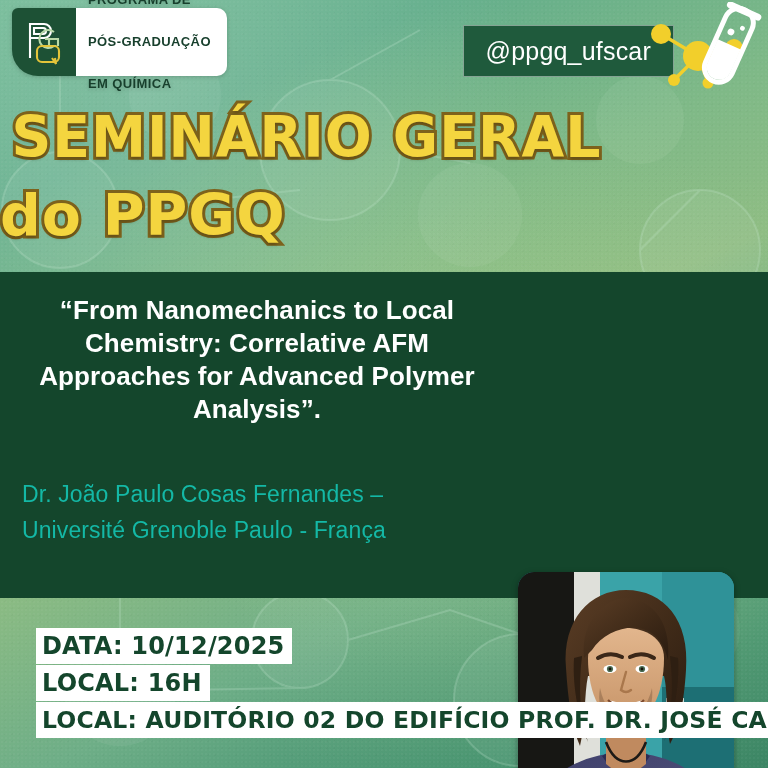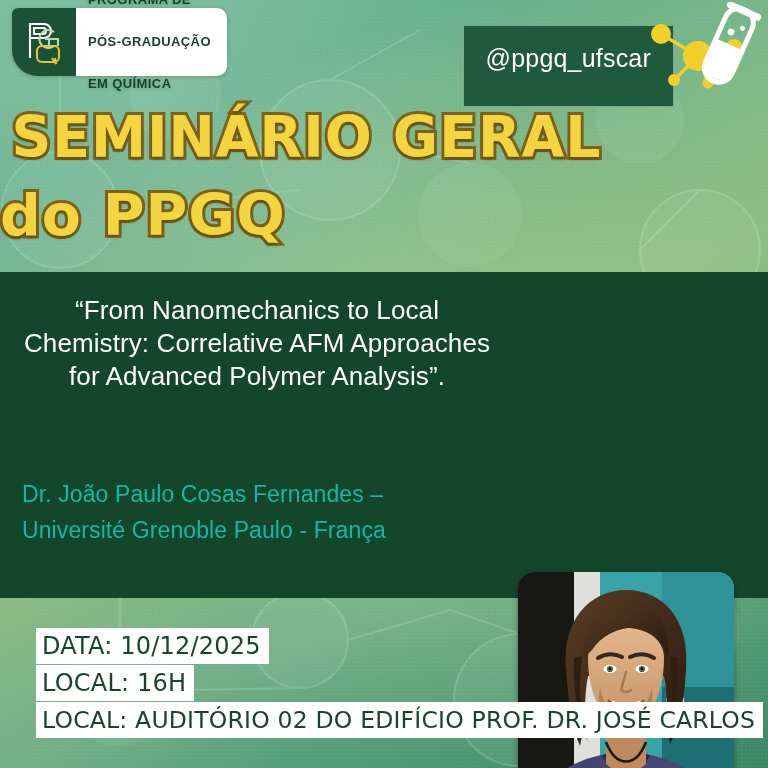--- a/index.html
+++ b/index.html
@@ -42,21 +42,21 @@
     gap:26px;
   }
   .logo-text-box div{
     font-size:13px;font-weight:bold;letter-spacing:.4px;line-height:1.22;
     color:#173f2c;white-space:nowrap;
   }
 
   
   .handle-bar{
     position:absolute;right:94px;top:25px;height:44px;
-    display:flex;align-items:flex-start;padding:18px 22px;
+    display:flex;align-items:center;padding:3px 22px;
     background:#1f5a3c;border:1px solid rgba(255,255,255,.45);
   }
   .handle-bar span{
     color:#ffffff;font-size:25px;letter-spacing:.2px;white-space:nowrap;
   }
   .molecule{position:absolute;right:6px;top:2px;width:116px;height:92px;}
 
   
   .headline{
     position:absolute;left:0;right:0;top:104px;text-align:left;
@@ -75,21 +75,21 @@
 
   
   .panel{
     position:absolute;left:0;right:0;top:272px;height:326px;
     background:#14462c;
   }
   .panel-inner{position:relative;width:100%;height:100%;}
 
   .talk-title{
     position:absolute;left:18px;top:22px;width:478px;
-    text-align:center;color:#ffffff;font-weight:normal;
+    text-align:center;color:#ffffff;font-weight:bold;
     font-size:26px;line-height:33px;letter-spacing:.1px;
   }
   .speaker{
     position:absolute;left:22px;top:204px;width:478px;
     color:#14b8a6;font-size:23px;line-height:36px;letter-spacing:.1px;
   }
   .speaker .sp-line{display:block;}
 
   
   .photo{
@@ -99,21 +99,21 @@
   }
   .photo svg{display:block;width:100%;height:100%;}
 
   
   .info{
     position:absolute;left:36px;bottom:30px;
     display:flex;flex-direction:column;align-items:flex-start;gap:1px;
   }
   .info .line{
     background:#ffffff;color:#14462c;
-    font-weight:normal;font-size:24px;line-height:30px;
+    font-weight:bold;font-size:24px;line-height:30px;
     letter-spacing:.2px;padding:3px 8px 3px 6px;white-space:nowrap;
     font-family:"DejaVu Sans", sans-serif;
   }
   .info .line.small{font-size:23.5px;}
 </style>
 </head>
 <body>
 
 <div class="poster">
 

